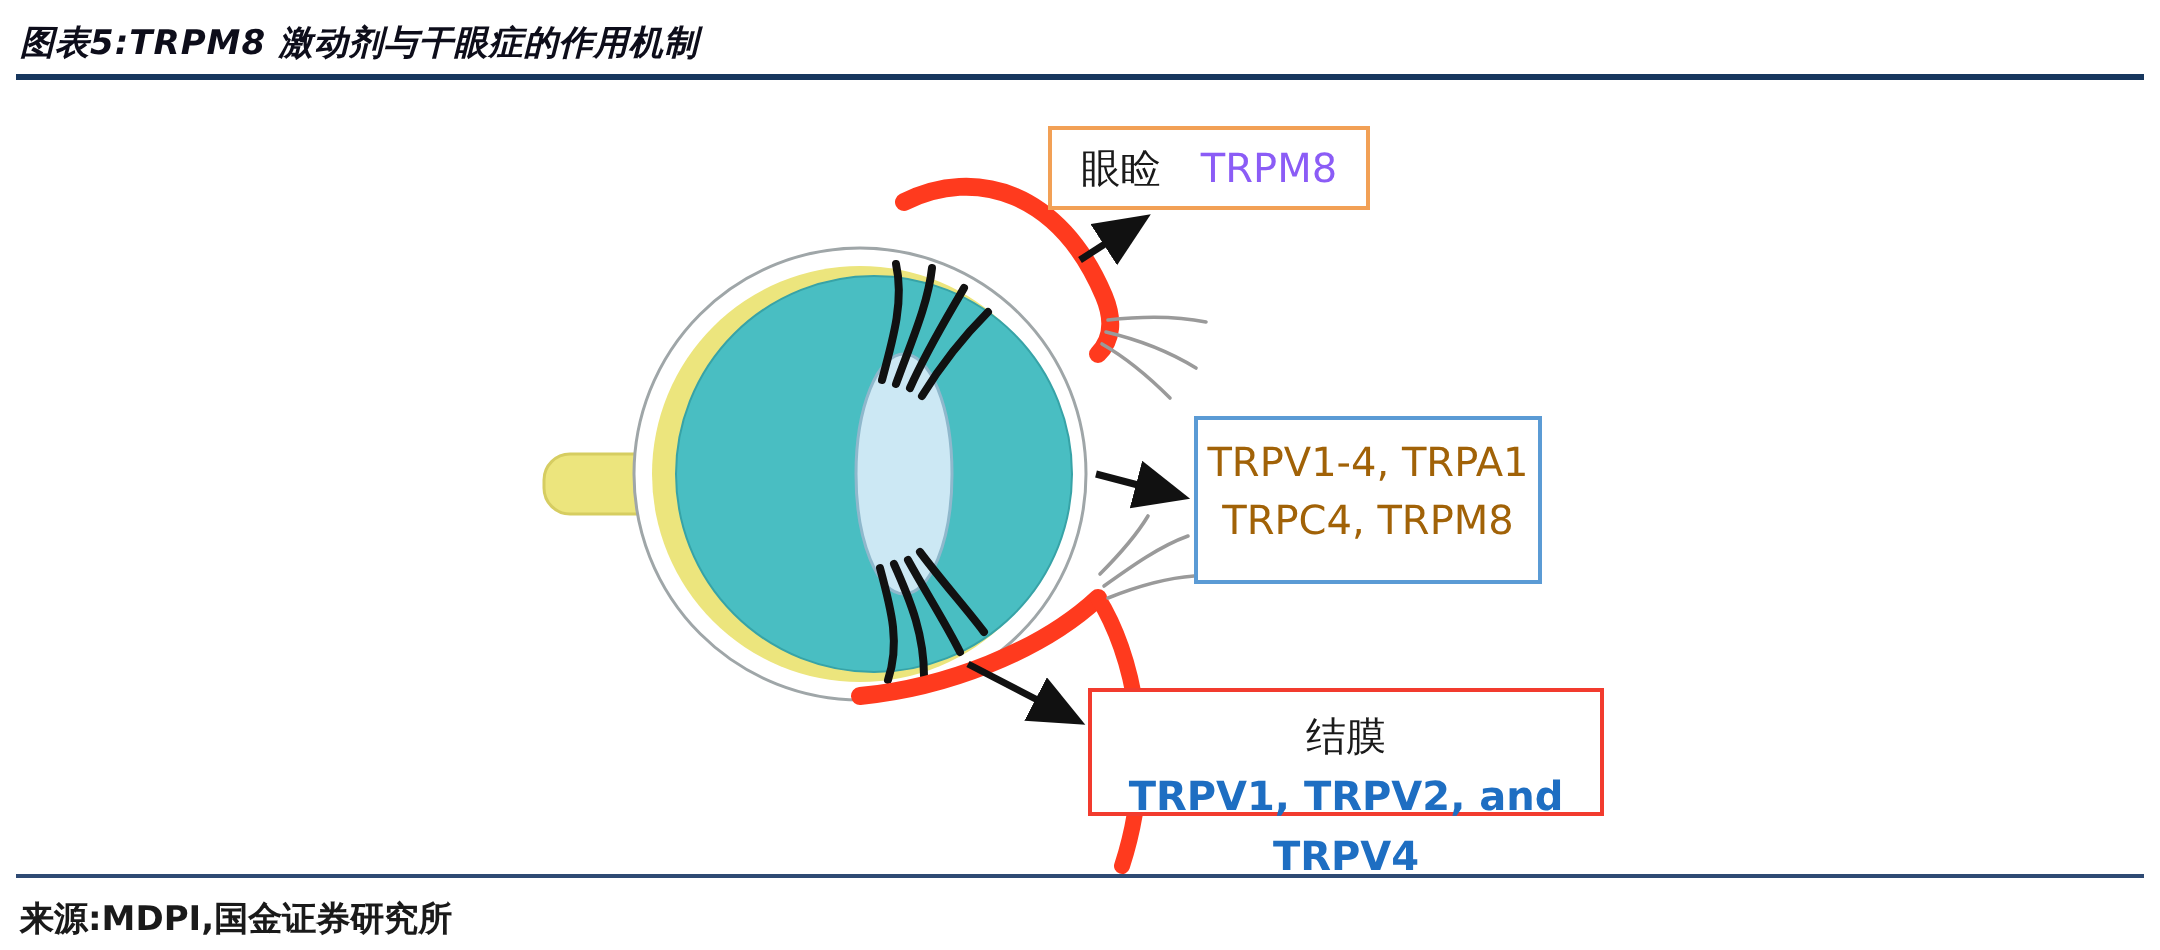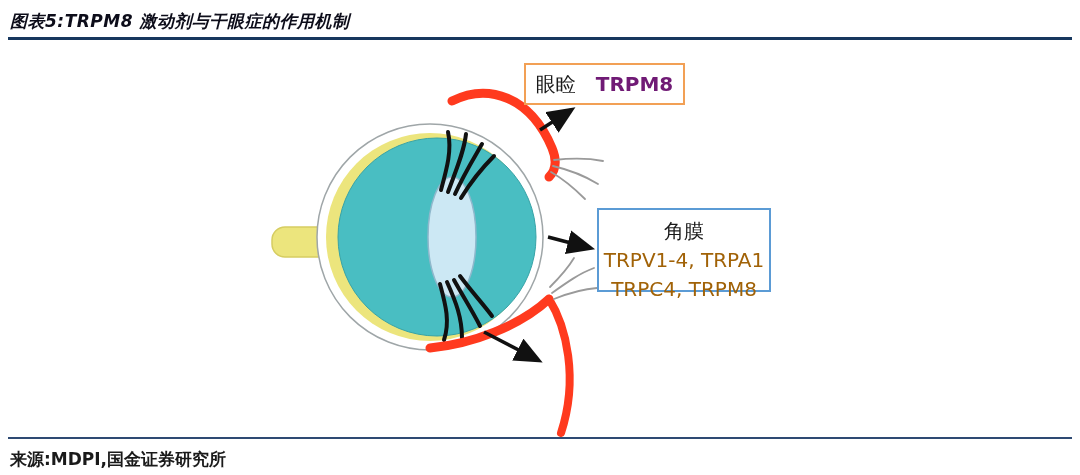--- a/index.html
+++ b/index.html
@@ -24,21 +24,21 @@
 
   .label-box {
     position: absolute; background: #ffffff; text-align: center;
     font-size: 20px; color: #1a1a1a;
   }
   .box-eyelid {
     left: 524px; top: 63px; width: 161px; height: 42px;
     border: 2px solid #f2a055;
     display: flex; align-items: center; justify-content: center; gap: 20px;
   }
-  .box-eyelid .protein { color: #701a75; font-weight: 700; }
+  .box-eyelid .protein { color: #8b5cf6; font-weight: 400; }
 
   .box-cornea {
     left: 597px; top: 208px; width: 174px; height: 84px;
     border: 2px solid #5b9bd5; padding-top: 7px; line-height: 1.45;
   }
   .box-cornea .protein { color: #a16207; font-weight: 400; }
 
   .box-conjunctiva {
     left: 544px; top: 344px; width: 258px; height: 64px;
     border: 2px solid #f23b2e; padding-top: 7px; line-height: 1.5;
@@ -112,22 +112,25 @@
     <path d="M 548 237 L 590 248" stroke="#111111" stroke-width="3.5" fill="none" marker-end="url(#ah)"></path>
     <path d="M 484 332 L 538 360" stroke="#111111" stroke-width="3.5" fill="none" marker-end="url(#ah)"></path>
   </svg>
 
   <div class="label-box box-eyelid">
     <span>眼睑</span>
     <span class="protein">TRPM8</span>
   </div>
 
   <div class="label-box box-cornea">
-    <div>角膜</div>
     <div class="protein">TRPV1-4, TRPA1</div>
     <div class="protein">TRPC4, TRPM8</div>
   </div>
 
+  <div class="label-box box-conjunctiva">
+    <div>结膜</div>
+    <div class="protein">TRPV1, TRPV2, and TRPV4</div>
+  </div>
 
   <div class="footer-rule"></div>
   <div class="source-text">来源:MDPI,国金证券研究所</div>
 
 </div>
 
 </body></html>

